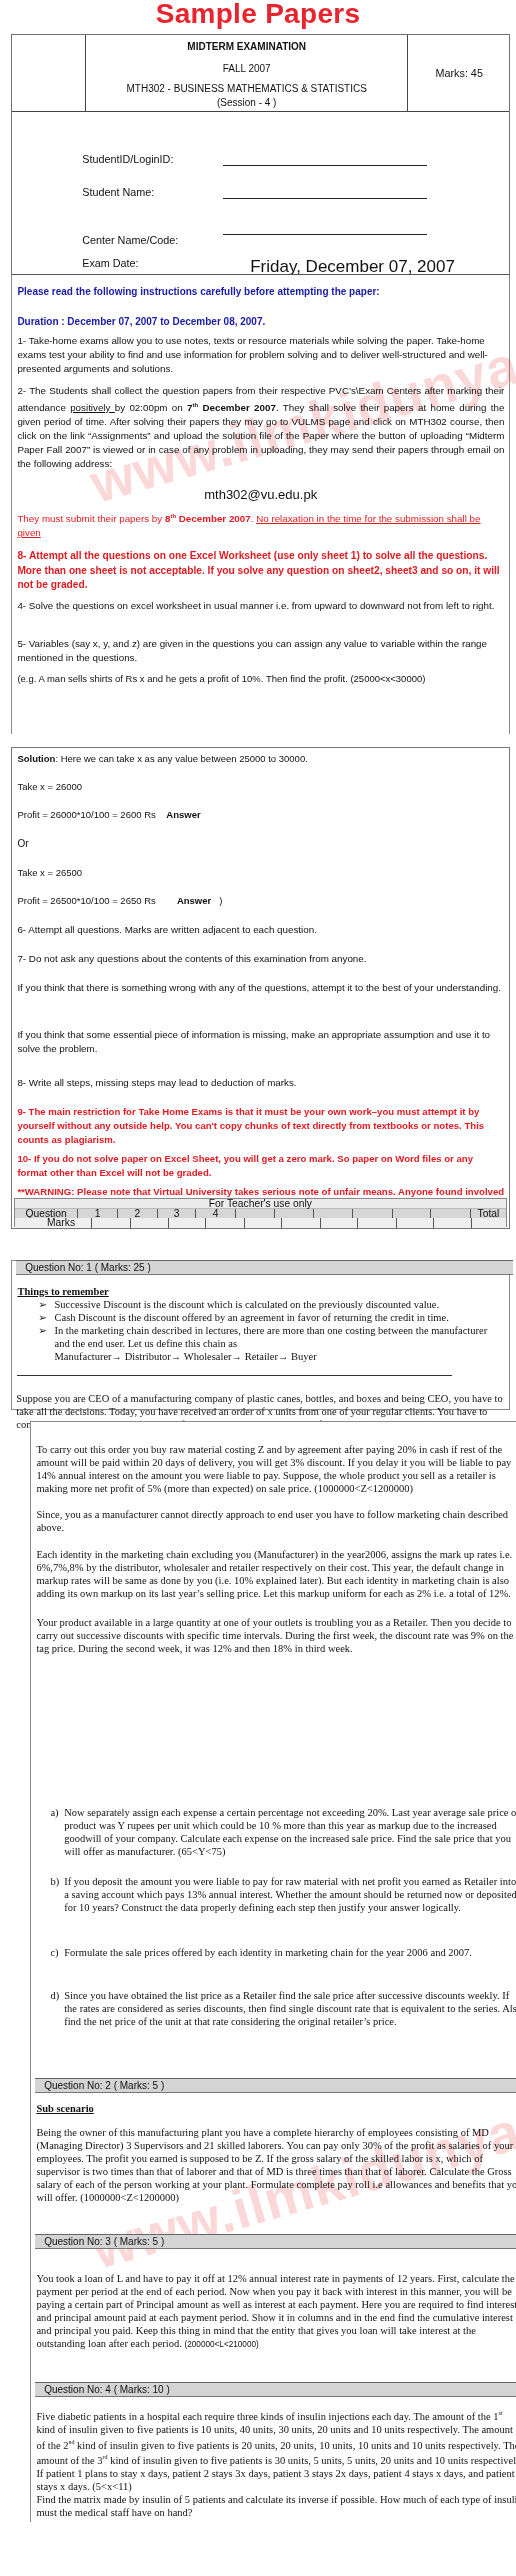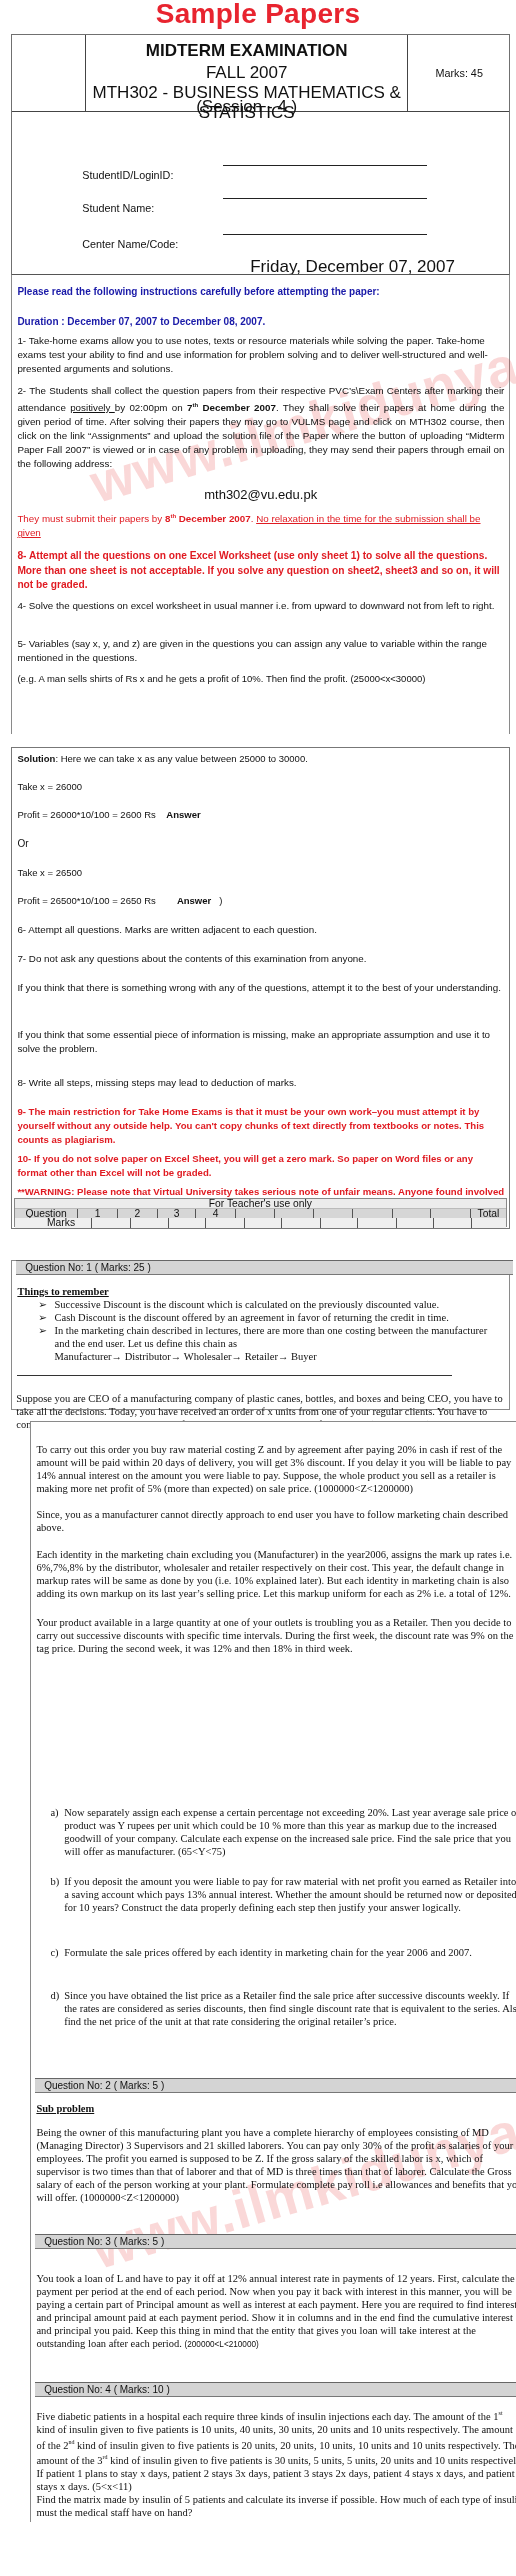--- a/index.html
+++ b/index.html
@@ -8,27 +8,27 @@
 
   .banner { position: absolute; left: 0; top: 0; width: 516px; height: 29px; text-align: center;
     color: #e8242f; font-weight: bold; font-size: 28px; line-height: 27.5px; letter-spacing: 0.3px; }
 
   .box { position: absolute; left: 11.2px; width: 499px; border: 0.9px solid #8a8a8a; background: #fff; }
 
   
   .hdr { top: 34px; height: 253px; border-color: #707070; }
   .hdr-row { position: absolute; left: 0; top: 0; width: 497px; height: 77px; border-bottom: 0.9px solid #444; }
   .hdr-blank { position: absolute; left: 0; top: 0; width: 74px; height: 77px; border-right: 0.9px solid #444; }
-  .hdr-mid { position: absolute; left: 74px; top: 0; width: 322px; height: 77px; border-right: 0.9px solid #444; text-align: center; font-size: 17px; }
+  .hdr-mid { position: absolute; left: 74px; top: 0; width: 322px; height: 77px; border-right: 0.9px solid #444; text-align: center; font-size: 10px; }
   .hdr-mid .l1 { position: absolute; left: 0; right: 0; top: 6px; font-weight: bold; }
   .hdr-mid .l2 { position: absolute; left: 0; right: 0; top: 27.5px; }
   .hdr-mid .l3 { position: absolute; left: 0; right: 0; top: 48px; }
   .hdr-mid .l4 { position: absolute; left: 0; right: 0; top: 62px; }
   .hdr-marks { position: absolute; left: 396px; top: 0; width: 102px; height: 77px; font-size: 10.8px; text-align: center; line-height: 77px; }
-  .field { position: absolute; left: 70px; font-size: 10.8px; margin-top: 16px; }
+  .field { position: absolute; left: 70px; font-size: 10.8px; }
   .field-line { position: absolute; left: 211px; width: 204px; border-bottom: 0.9px solid #222; }
   .field-val { position: absolute; left: 238px; font-size: 17px; }
 
   .instr { top: 274px; height: 460px; border-top: 0.9px solid #555; border-bottom: none; }
   .p { position: absolute; left: 5.2px; width: 487px; font-size: 9.8px; line-height: 14px; }
   .blue { color: #1a1aa8; font-weight: bold; font-size: 10px; }
   .red { color: #e01b22; }
   .bold { font-weight: bold; }
   .just { text-align: justify; }
   .email { position: absolute; left: 0; width: 497px; text-align: center; font-weight: normal; font-size: 13px; }
@@ -71,21 +71,21 @@
       <div class="l2">FALL 2007</div>
       <div class="l3">MTH302 - BUSINESS MATHEMATICS &amp; STATISTICS</div>
       <div class="l4">(Session - 4 )</div>
     </div>
     <div class="hdr-marks">Marks: 45</div>
   </div>
   <div class="field" style="top:118px">StudentID/LoginID:</div>
   <div class="field-line" style="top:130px"></div>
   <div class="field" style="top:151px">Student Name:</div>
   <div class="field-line" style="top:163px"></div>
-  <div class="field" style="top:187px">Center Name/Code:</div>
+  <div class="field" style="top:199px">Center Name/Code:</div>
   <div class="field-line" style="top:199px"></div>
   <div class="field" style="top:222px">Exam Date:</div>
   <div class="field-val" style="top:222px">Friday, December 07, 2007</div>
 </div>
 
 <div class="box instr">
   <div class="watermark" style="left:69px; top:99px;">www.ilmkidunya.com</div>
   <div class="p blue" style="top:10.3px">Please read the following instructions carefully before attempting the paper:</div>
   <div class="p blue" style="top:40px">Duration : December  07, 2007  to  December 08, 2007.</div>
   <div class="p" style="top:59px">1- Take-home exams allow you to use notes, texts or resource materials while solving the paper. Take-home exams test your ability to find and use information for problem solving and to deliver well-structured and well-presented arguments and solutions.</div>
@@ -170,21 +170,21 @@
   <div class="p serif" style="top:126px;">Each identity in the marketing chain excluding you (Manufacturer) in the year2006, assigns the mark up rates i.e. 6%,7%,8% by the distributor, wholesaler and retailer respectively on their cost. This year, the default change in markup rates will be same as done by you (i.e. 10% explained later). But each identity in marketing chain is also adding its own markup on its last year’s selling price. Let this markup uniform for each as 2% i.e. a total of 12%.</div>
   <div class="p serif" style="top:194px;">Your product available in a large quantity at one of your outlets is troubling you as a Retailer. Then you decide to carry out successive discounts with specific time intervals. During the first week, the discount rate was 9% on the tag price. During the second week, it was 12% and then 18% in third week.</div>
 
   <div class="sub serif" style="top:384px;"><span class="lbl">a)</span><span>Now separately assign each expense a certain percentage not exceeding 20%. Last year average sale price of product was Y rupees per unit which could be 10 % more than this year as markup due to the increased goodwill of your company. Calculate each expense on the increased sale price. Find the sale price that you will offer as manufacturer. (65&lt;Y&lt;75)</span></div>
   <div class="sub serif" style="top:453px;"><span class="lbl">b)</span><span>If you deposit the amount you were liable to pay for raw material with net profit you earned as Retailer into a saving account which pays 13% annual interest. Whether the amount should be returned now or deposited for 10 years? Construct the data properly defining each step then justify your answer logically.</span></div>
   <div class="sub serif" style="top:524px;"><span class="lbl">c)</span><span>Formulate the sale prices offered by each identity in marketing chain for the year 2006 and 2007.</span></div>
   <div class="sub serif" style="top:567px;"><span class="lbl">d)</span><span>Since you have obtained the list price as a Retailer find the sale price after successive discounts weekly. If the rates are considered as series discounts, then find single discount rate that is equivalent to the series. Also find the net price of the unit at that rate considering the original retailer’s price.</span></div>
 
   <div class="qhead" style="top:656px;">Question No: 2    ( Marks: 5 )</div>
   <div class="watermark" style="left:52px; top:718px;">www.ilmkidunya.com</div>
-  <div class="p serif" style="top:680px;"><span class="q-under">Sub problem</span></div>
+  <div class="p serif" style="top:680px;"><span class="q-under">Sub scenario</span></div>
   <div class="p serif" style="top:704px;">Being the owner of this manufacturing plant you have a complete hierarchy of employees consisting of MD (Managing Director) 3 Supervisors and 21 skilled laborers. You can pay only 30% of the profit as salaries of your employees. The profit you earned is supposed to be Z. If the gross salary of the skilled labor is x, which of supervisor is two times than that of laborer and that of MD is three times than that of laborer. Calculate the Gross salary of each of the person working at your plant. Formulate complete pay roll i.e allowances and benefits that you will offer. (1000000&lt;Z&lt;1200000)</div>
 
   <div class="qhead" style="top:812px;">Question No: 3    ( Marks: 5 )</div>
   <div class="p serif" style="top:850px;"><span>You took a loan of L and have to pay it off at 12% annual interest rate in payments of 12 years. First, calculate the payment per period at the end of each period. Now when you pay it back with interest in this manner, you will be paying a certain part of Principal amount as well as interest at each payment. Here you are required to find interest and principal amount paid at each payment period. Show it in columns and in the end find the cumulative interest and principal you paid. Keep this thing in mind that the entity that gives you loan will take interest at the outstanding loan after each period.</span> <span style="font-family:'Liberation Sans',sans-serif; font-size:8.2px;">(200000&lt;L&lt;210000)</span></div>
 
   <div class="qhead" style="top:960px;">Question No: 4    ( Marks: 10 )</div>
   <div class="p serif" style="top:985px;">
     <span>Five diabetic patients in a hospital each require three kinds of insulin injections each day. The amount of the 1</span><sup>st</sup><span> kind of insulin given to five patients is 10 units, 40 units, 30 units, 20 units and 10 units respectively. The amount of the 2</span><sup>nd</sup><span> kind of insulin given to five patients is 20 units, 20 units, 10 units, 10 units and 10 units respectively. The amount of the 3</span><sup>rd</sup><span> kind of insulin given to five patients is 30 units, 5 units, 5 units, 20 units and 10 units respectively. If patient 1 plans to stay x days, patient 2 stays 3x days, patient 3 stays 2x days, patient 4 stays x days, and patient 5 stays x days. (5&lt;x&lt;11)</span><br><span>Find the matrix made by insulin of 5 patients and calculate its inverse if possible. How much of each type of insulin must the medical staff have on hand?</span>
   </div>
 </div>

